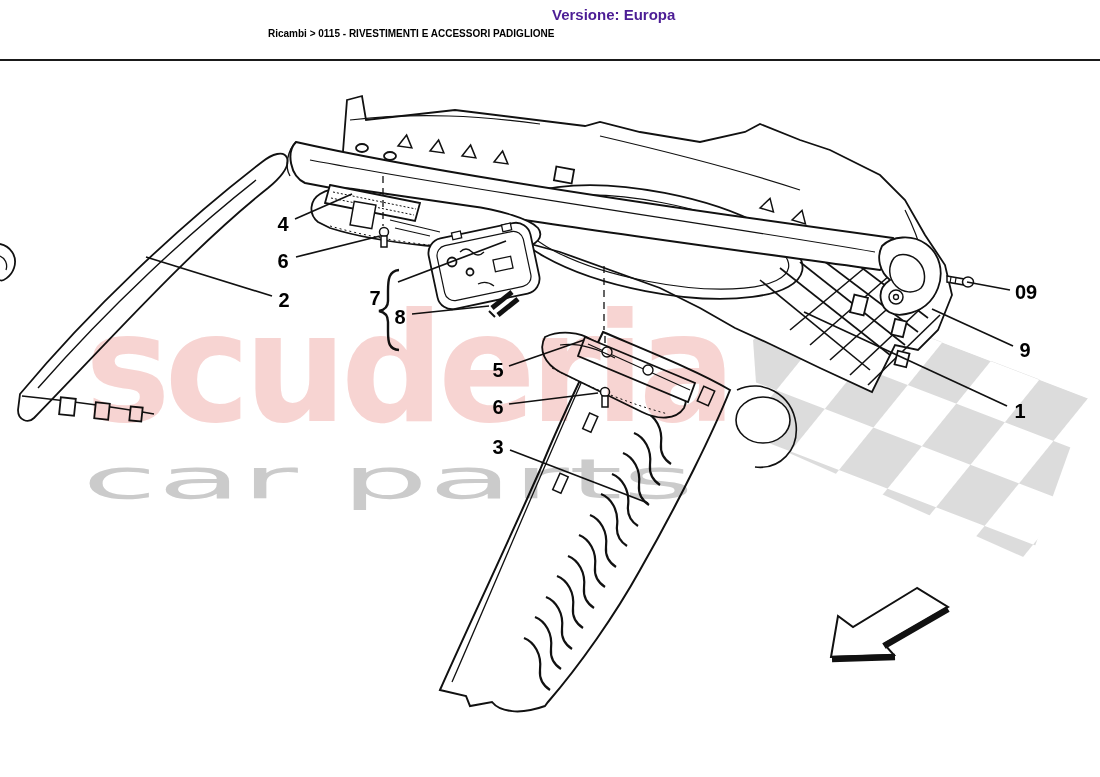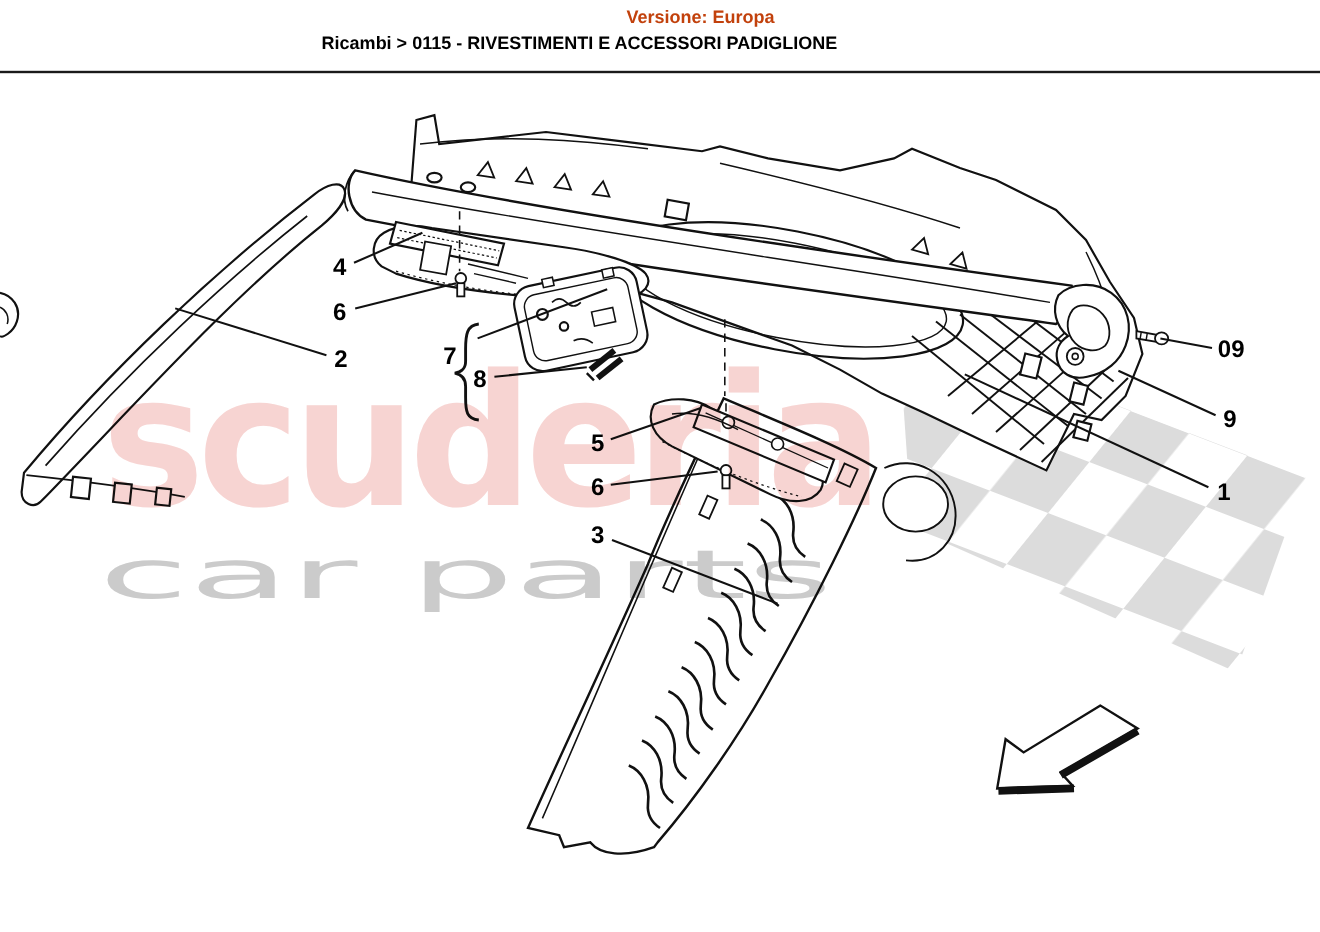--- a/index.html
+++ b/index.html
@@ -1,19 +1,19 @@
 <!DOCTYPE html>
 <html><head>
 <meta charset="utf-8">
 <style>
   html,body{margin:0;padding:0;background:#ffffff;}
   body{width:1100px;height:777px;position:relative;overflow:hidden;
        font-family:"Liberation Sans",sans-serif;}
-  .hdr-line1{position:absolute;left:522px;top:6px;font-size:15px;font-weight:bold;color:#c2410c;white-space:nowrap;}
-  .hdr-line2{position:absolute;left:268px;top:28px;font-size:15px;font-weight:bold;color:#000;white-space:nowrap;}
+  .hdr-line1{position:absolute;left:552px;top:6px;font-size:15px;font-weight:bold;color:#4c1d95;white-space:nowrap;}
+  .hdr-line2{position:absolute;left:268px;top:28px;font-size:10px;font-weight:bold;color:#000;white-space:nowrap;}
   .hdr-rule{position:absolute;left:0;top:59px;width:1100px;height:0;border-top:2px solid #1a1a1a;}
   #diagram{position:absolute;left:0;top:62px;}
   .callout{position:absolute;transform:translate(-50%,-50%);font-size:20px;font-weight:bold;color:#000;
            font-family:"Liberation Sans",sans-serif;white-space:nowrap;}
 </style>
 </head>
 <body>
 
 <div class="hdr-line1">Versione: Europa</div>
 <div class="hdr-line2">Ricambi &gt; 0115 - RIVESTIMENTI E ACCESSORI PADIGLIONE</div>

